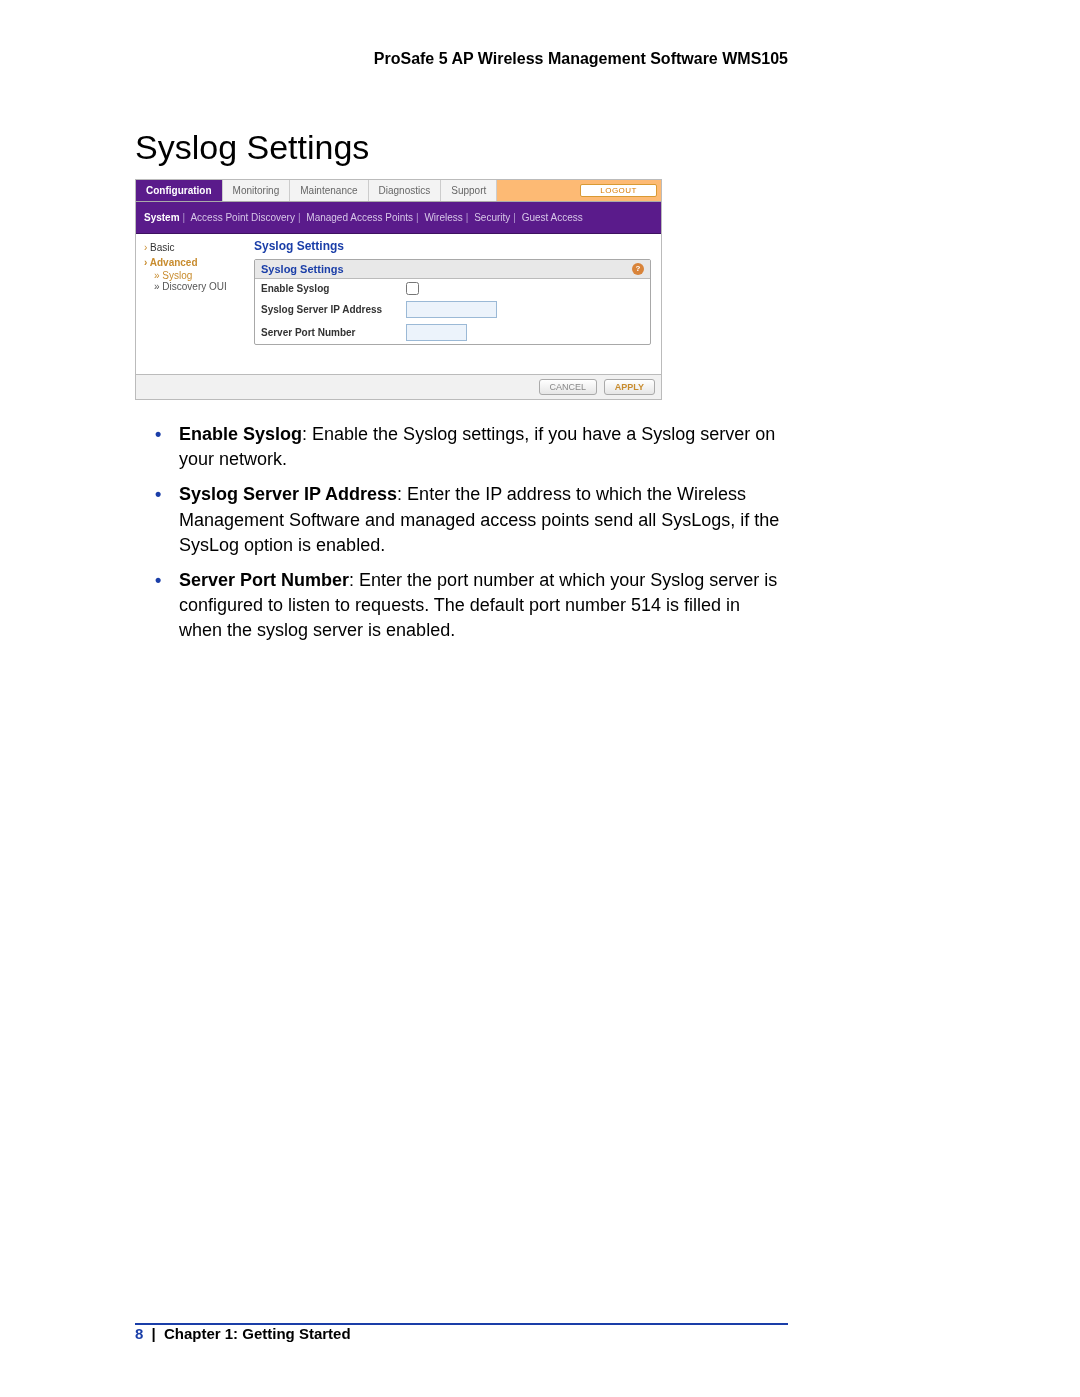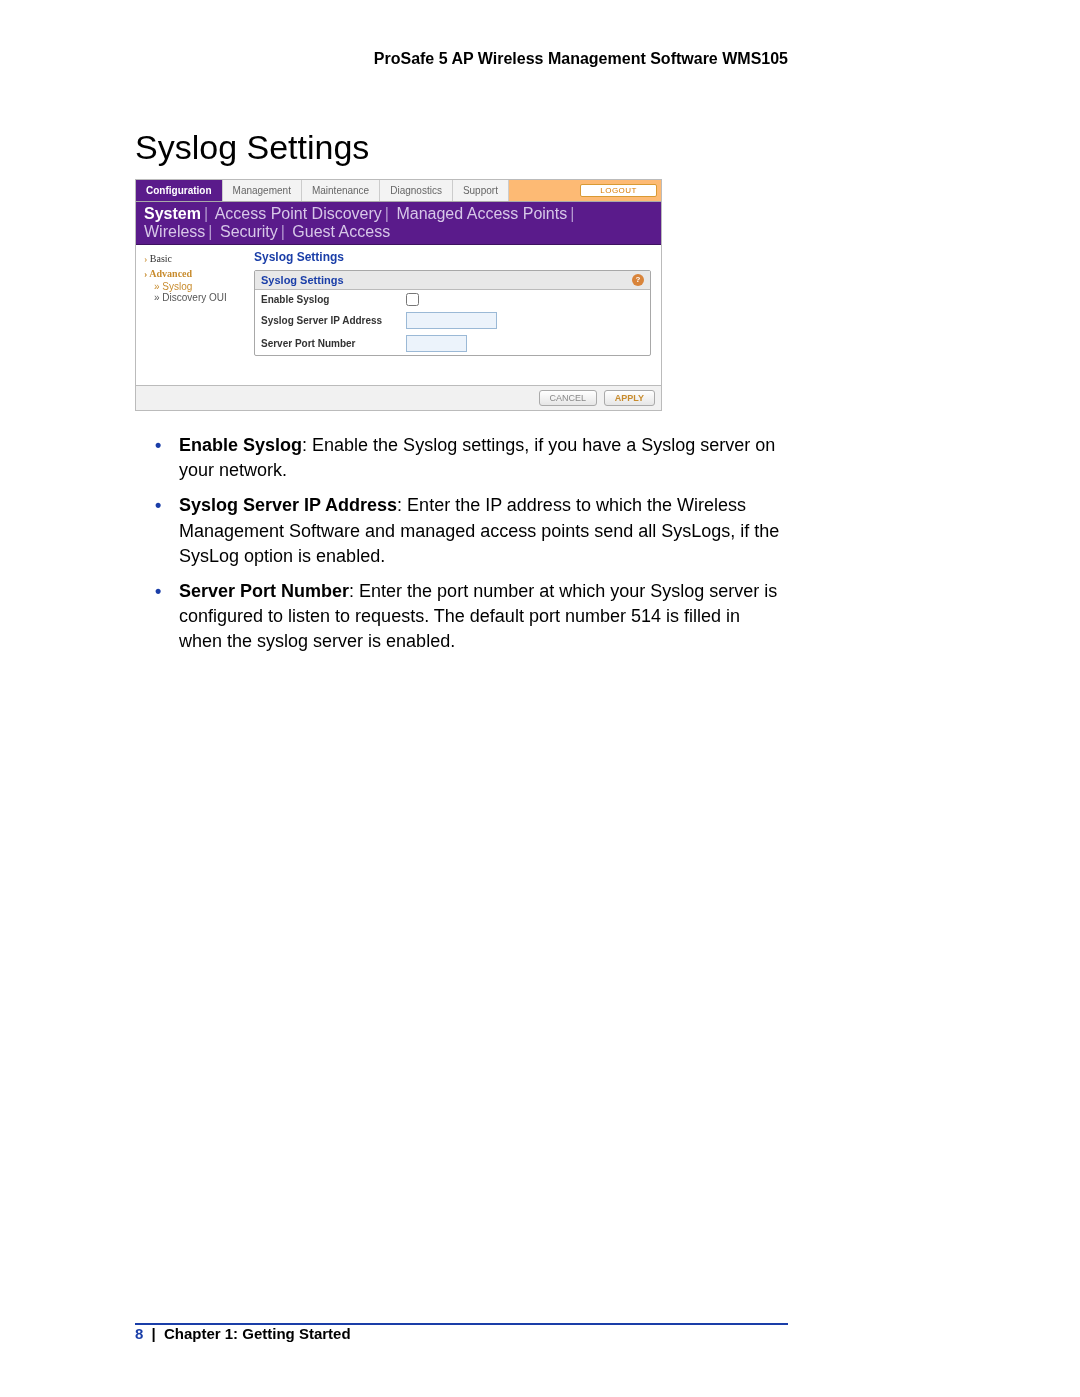--- a/index.html
+++ b/index.html
@@ -6,27 +6,27 @@
   .page{width:888px;height:1397px;position:relative;box-sizing:border-box;padding:50px 100px 0 135px;}
   .doc-header{text-align:right;font-weight:bold;font-size:16px;margin-bottom:60px;}
   h1.section-title{font-family:"Helvetica Neue",Arial,sans-serif;font-weight:400;font-size:34px;margin:0 0 12px 0;}
   p.lead{font-size:18px;line-height:1.35;margin:0 0 18px 0;}
   
   .shot{border:1px solid #bbb;width:525px;font-family:Verdana,Tahoma,sans-serif;font-size:10px;color:#333;margin-bottom:20px;box-shadow:inset 0 0 0 1px #eee;}
   .tabrow{display:flex;align-items:stretch;background:#fdba74;border-bottom:1px solid #aaa;position:relative;}
   .tab{padding:5px 10px;border-right:1px solid #ccc;background:#f3f3f3;color:#666;font-size:10px;}
   .tab.active{background:#5a1b8b;color:#fff;font-weight:bold;}
   .logout{margin-left:auto;align-self:center;background:#fff;border:1px solid #d99a33;border-radius:2px;color:#d97b00;font-size:8px;padding:1px 19px;margin-right:4px;letter-spacing:.5px;}
-  .subnav{background:#5a1b8b;color:#ccc;font-size:16px;padding:3px 8px;border-bottom:1px solid #3e1260;}
+  .subnav{background:#5a1b8b;color:#ccc;font-size:10px;padding:10px 8px;border-bottom:1px solid #3e1260;}
   .subnav span{color:#d7c7e8;}
   .subnav span.sep{color:#b49ad0;padding:0 3px;}
   .subnav span.active{color:#fff;font-weight:bold;}
   .shot-body{display:flex;background:#fff;min-height:140px;}
   .sidebar{width:105px;background:#fff;padding:6px 0 0 8px;font-size:10px;}
-  .sidebar .item{padding:2px 0;color:#333;font-family:Liberation Serif, serif;}
+  .sidebar .item{padding:2px 0;color:#333;}
   .sidebar .item.top::before{content:"› ";color:#c88c2e;}
   .sidebar .item.active{color:#c88c2e;font-weight:bold;}
   .sidebar .sub{padding-left:10px;color:#c88c2e;}
   .sidebar .sub::before{content:"» ";}
   .sidebar .sub.inactive{color:#555;}
   .content{flex:1;padding:5px 10px 10px 5px;}
   .content-title{color:#1a3ea8;font-weight:bold;font-size:12px;margin-bottom:6px;}
   .panel{border:1px solid #a8a8a8;border-radius:2px;}
   .panel-hdr{background:#e8e8e8;border-bottom:1px solid #bbb;padding:3px 6px;color:#1a3ea8;font-weight:bold;font-size:11px;display:flex;align-items:center;}
   .help{margin-left:auto;width:12px;height:12px;border-radius:50%;background:#d9843a;color:#fff;font-size:8px;line-height:12px;text-align:center;}
@@ -52,21 +52,21 @@
 <body>
 
 <div class="page">
   <div class="doc-header">ProSafe 5 AP Wireless Management Software WMS105</div>
 
   <h1 class="section-title">Syslog Settings</h1>
 
   <div class="shot">
     <div class="tabrow">
       <div class="tab active">Configuration</div>
-      <div class="tab">Management</div>
+      <div class="tab">Monitoring</div>
       <div class="tab">Maintenance</div>
       <div class="tab">Diagnostics</div>
       <div class="tab">Support</div>
       <div class="logout">LOGOUT</div>
     </div>
     <div class="subnav">
       <span class="active">System</span><span class="sep">|</span>
       <span>Access Point Discovery</span><span class="sep">|</span>
       <span>Managed Access Points</span><span class="sep">|</span>
       <span>Wireless</span><span class="sep">|</span>

